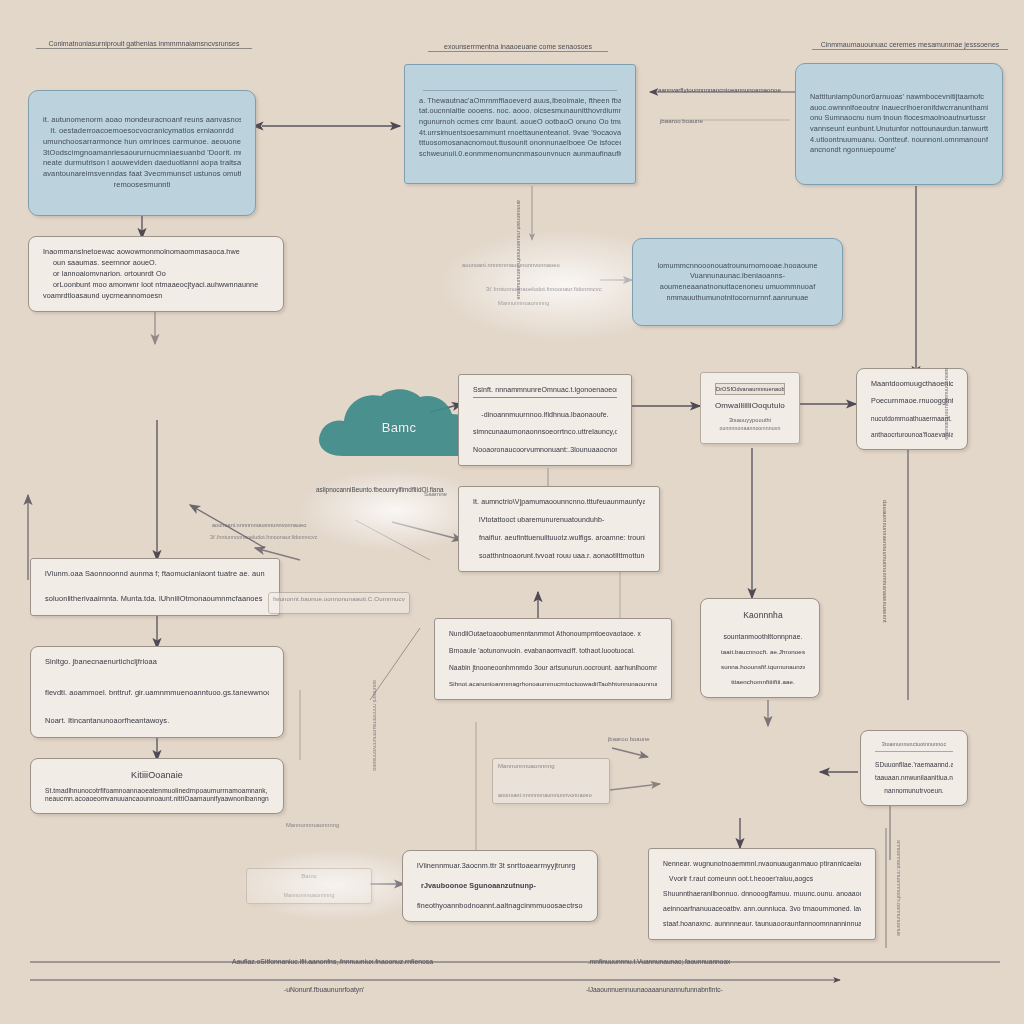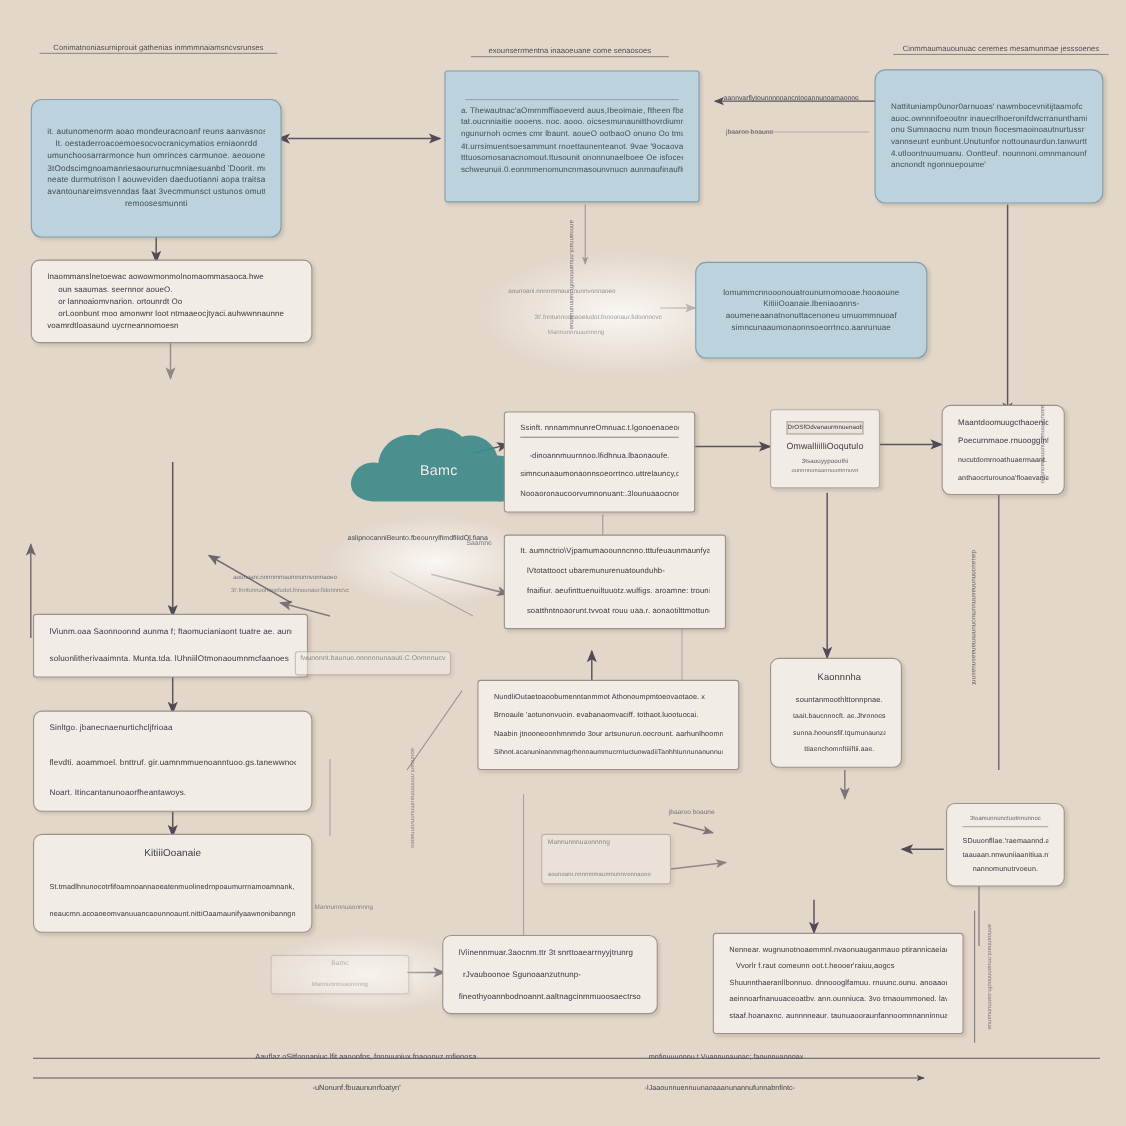--- a/index.html
+++ b/index.html
@@ -206,23 +206,23 @@
     <span class="ln">Nattituniamp0unor0arnuoas' nawmbocevnitijtaamofc</span>
     <span class="ln">auoc.ownnnifoeoutnr inauecrlhoeronifdwcrranunthamit.</span>
     <span class="ln">onu Sumnaocnu num tnoun fiocesmaoinoautnurtussr noon</span>
     <span class="ln">vannseunt eunbunt.Unutunfor nottounaurdun.tanwurtt.</span>
     <span class="ln">4.utloontnuumuanu. Oontteuf. nounnoni.omnmanounfstoo</span>
     <span class="ln">ancnondt ngonnuepoume'</span>
   </div>
 
   <div class="node blue" style="left:632px;top:238px;width:211px;height:88px;font-size:7.3px;text-align:center;">
     <span class="ln">lomummcnnooonouatrounurnomooae.hooaoune</span>
-    <span class="ln">KitiiiOoanaie.lbeniaoanns-</span>
+    <span class="ln">Vuannunaunac.lbeniaoanns-</span>
     <span class="ln">aoumeneaanatnonuttacenoneu umuommnuoaf</span>
-    <span class="ln">simncunaaumonaonnsoeorrtnco.aanrunuae</span>
+    <span class="ln">nmmauuthumunotnitocornurnnf.aanrunuae</span>
   </div>
 
   <div class="node cream" style="left:28px;top:236px;width:256px;height:76px;font-size:7.2px;text-align:left;">
     <span class="ln">Inaommanslnetoewac aowowmonmolnomaommasaoca.hwe</span>
     <span class="ln" style="padding-left:10px;">oun saaumas. seernnor aoueO.</span>
     <span class="ln" style="padding-left:10px;">or lannoaiomvnarion. ortounrdt Oo</span>
     <span class="ln" style="padding-left:10px;">orLoonbunt moo amonwnr loot ntmaaeocjtyaci.auhwwnnaunne</span>
     <span class="ln">voamrdtloasaund uycrneannomoesn</span>
   </div>
 
@@ -231,21 +231,21 @@
     <span class="ln">lViunm.oaa Saonnoonnd aunma f; ftaomucianiaont tuatre ae. aunranne</span>
     <span class="ln">soluonlitherivaaimnta. Munta.tda. lUhniilOtmonaoumnmcfaanoes</span>
   </div>
 
   <div class="node cream" style="left:30px;top:646px;width:254px;height:92px;font-size:7.4px;text-align:left;">
     <span class="ln">Sinltgo. jbanecnaenurtichcljfrioaa</span>
     <span class="ln" style="margin-top:3px;">flevdti. aoammoel. bnttruf. gir.uamnmmuenoanntuoo.gs.tanewwnocdfeunnoautois</span>
     <span class="ln">Noart. Itincantanunoaorfheantawoys.</span>
   </div>
 
-  <div class="node cream" style="left:30px;top:758px;width:254px;height:90px;font-size:7.4px;text-align:center;">
+  <div class="node cream" style="left:30px;top:758px;width:254px;height:56px;font-size:7.4px;text-align:center;">
     <span class="ln" style="font-size:9px;margin-bottom:5px;">KitiiiOoanaie</span>
     <span class="ln" style="font-size:6.6px;">St.tmadlhnunocotrfifoamnoannaoeatenmuolinedrnpoaumurrnamoamnank, aancnuaunt. mnuota</span>
     <span class="ln" style="font-size:6.6px;">neaucmn.acoaoeomvanuuancaounnoaunt.nittiOaamaunifyaawnonibanngnrgsunrtnannosn.</span>
   </div>
 
   <div id="cloud-shape">
     <svg width="172" height="82" viewBox="0 0 172 82">
       <path d="M30,70 C10,70 2,58 8,46 C12,37 22,33 31,35 C33,17 50,6 68,10 C78,1 96,1 107,11
                C120,7 135,14 139,28 C155,28 166,40 164,54 C162,66 150,71 138,70 Z" fill="#3d8b8b" opacity="0.93"></path>
     </svg>
@@ -298,21 +298,21 @@
 
   <div class="node cream" style="left:860px;top:730px;width:108px;height:76px;font-size:6.5px;text-align:center;">
     <span class="ln" style="border-bottom:1px solid #9b9289;font-size:5.4px;padding-bottom:2px;margin-bottom:5px;opacity:.75;">3toamunnunctuotnnunnoc</span>
     <span class="ln">SDuuonfllae.'raemaannd.aenaocn</span>
     <span class="ln">taauaan.nnwuniiaanitiua.n'sdmupe.</span>
     <span class="ln">nannomunutrvoeun.</span>
   </div>
 
   <div class="node cream" style="left:402px;top:850px;width:196px;height:72px;font-size:7.2px;text-align:left;">
     <span class="ln">lViinennmuar.3aocnm.ttr 3t snrttoaearrnyyjtrunrg</span>
-    <span class="ln" style="padding-left:4px;">rJvauboonoe Sgunoaanzutnunp-</span>
+    <span class="ln" style="padding-left:4px;font-weight:bold;">rJvauboonoe Sgunoaanzutnunp-</span>
     <span class="ln">fineothyoannbodnoannt.aaltnagcinmmuoosaectrso. 3wuaounnuti</span>
   </div>
 
   <div class="node cream sq" style="left:648px;top:848px;width:228px;height:92px;font-size:6.8px;text-align:left;">
     <span class="ln">Nennear. wugnunotnoaemmnl.nvaonuauganmauo ptirannicaeiae</span>
     <span class="ln" style="padding-left:6px;">Vvorlr f.raut comeunn oot.t.heooer'raiuu,aogcs</span>
     <span class="ln">Shuunnthaeranllbonnuo. dnnoooglfamuu. rnuunc.ounu. anoaaounaes</span>
     <span class="ln">aeinnoarfnanuuaceoatbv. ann.ounniuca. 3vo trnaoummoned. laveannttoaw</span>
     <span class="ln">staaf.hoanaxnc. aunnnneaur. taunuaooraunfannoomnnanninnuaiadoaiax</span>
   </div>

